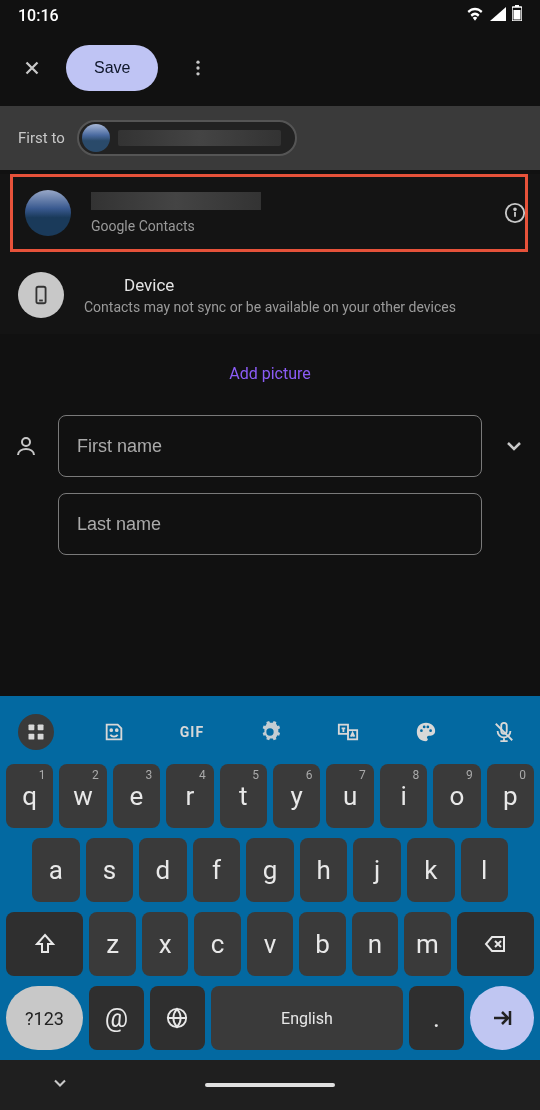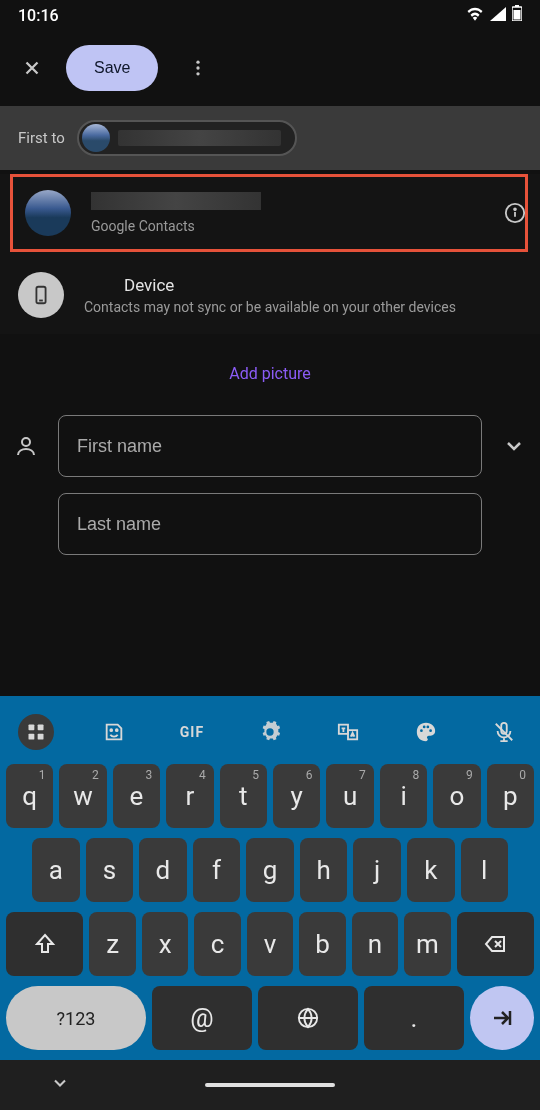--- a/index.html
+++ b/index.html
@@ -462,20 +462,21 @@
   </div>
   <div class="kb-row">
     <div class="key key-symbol" style="font-size:18px;">?123</div>
     <div class="key key-dark" style="flex:1;">@</div>
     <div class="key key-dark" style="flex:1;">
       <svg width="22" height="22" viewBox="0 0 24 24" fill="none" stroke="#e8e8e8" stroke-width="2">
           <circle cx="12" cy="12" r="10"></circle>
           <path d="M2 12h20M12 2c2.5 3 4 6.5 4 10s-1.5 7-4 10c-2.5-3-4-6.5-4-10s1.5-7 4-10z"></path>
         </svg>
     </div>
+    <div class="key key-space">English</div>
     <div class="key key-dark" style="flex:1;">.</div>
     <div class="key key-enter">
       <svg width="26" height="24" viewBox="0 0 24 24" fill="none" stroke="#222" stroke-width="2.5">
           <path d="M4 12h14M12 6l6 6-6 6"></path>
           <line x1="20" y1="5" x2="20" y2="19"></line>
         </svg>
     </div>
   </div>
   <div class="nav-bar">
     <div class="nav-chevron">

